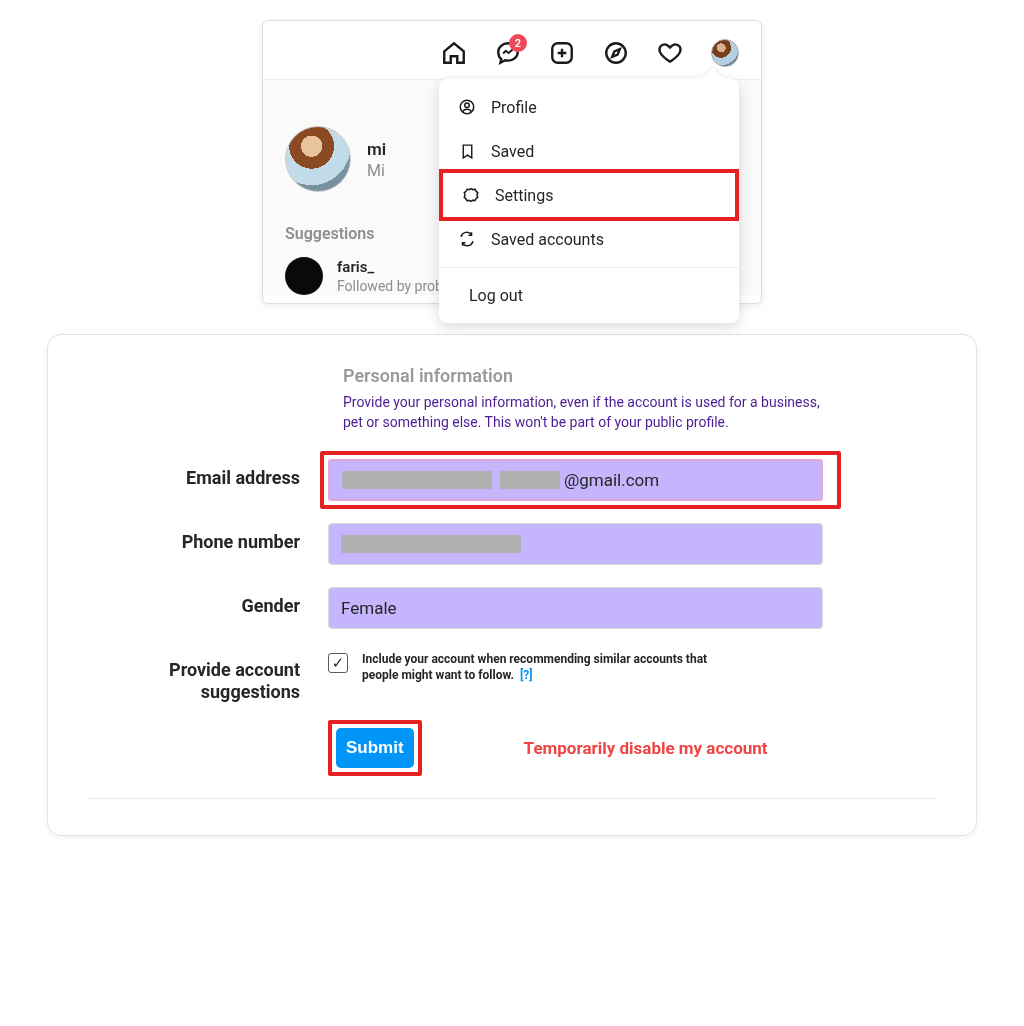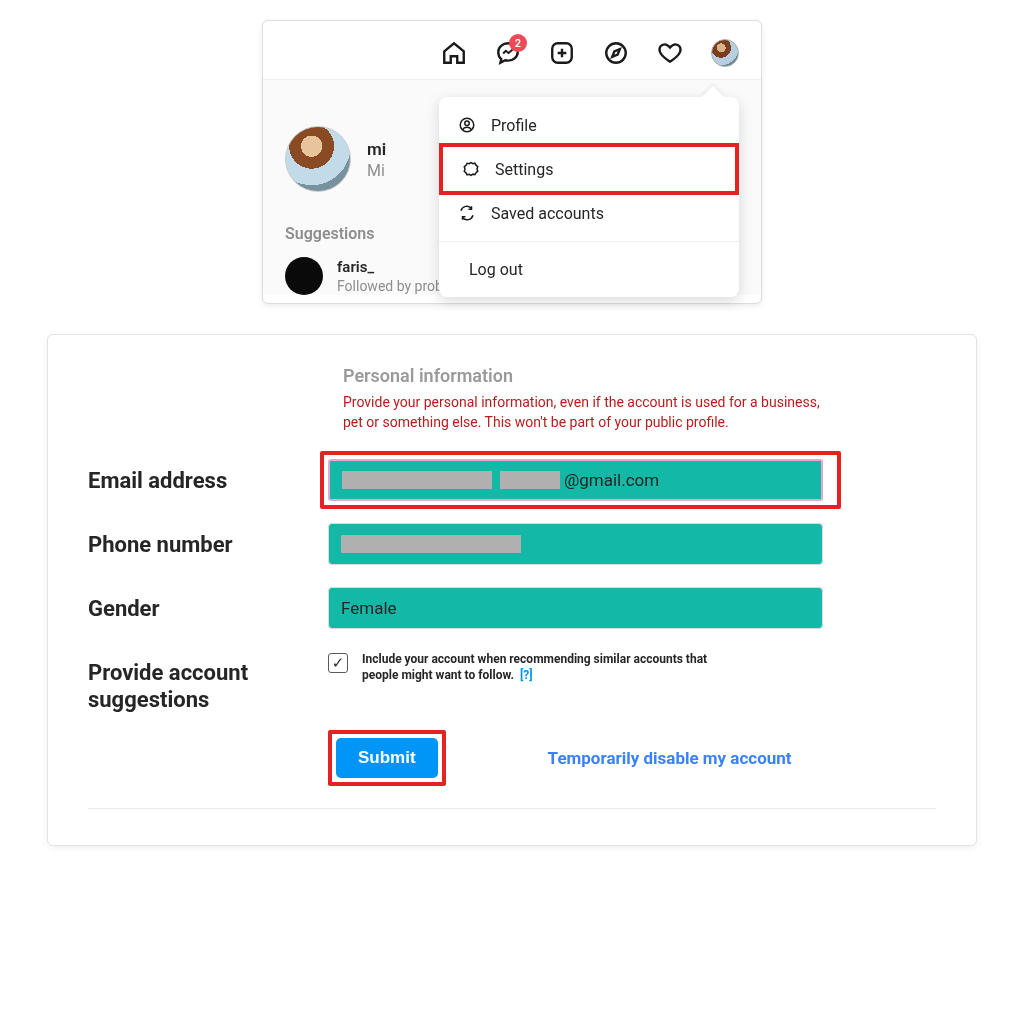--- a/index.html
+++ b/index.html
@@ -107,21 +107,21 @@
     width: 38px; height: 38px; border-radius: 50%;
     background: #0a0a0a;
     flex: none;
   }
   .sugg-text .s-uname { font-weight: 600; font-size: 15px; }
   .sugg-text .s-sub { color: #8e8e8e; font-size: 14px; margin-top: 2px; }
 
   
   .dropdown {
     position: absolute;
-    top: 76px;
+    top: 58px;
     right: 22px;
     width: 300px;
     background: #fff;
     border-radius: 8px;
     box-shadow: 0 4px 14px rgba(0,0,0,0.15);
     padding: 6px 0;
     z-index: 5;
   }
   .dropdown::before {
     content: "";
@@ -148,67 +148,68 @@
     margin: -4px 0;
     text-align: center;
   }
   .dd-logout { padding: 12px 30px; font-size: 16px; cursor: pointer; }
 
   
   .bottom-panel {
     width: 930px;
     margin: 0 auto;
     border: 1px solid #e2e2e2;
-    border-radius: 6px;
+    border-radius: 14px;
     box-shadow: 0 2px 6px rgba(0,0,0,0.06);
     background: #fff;
     padding: 30px 40px 36px 40px;
   }
   .section-title {
     color: #9a9a9a;
     font-weight: 600;
     font-size: 18px;
     margin-left: 255px;
     margin-bottom: 6px;
   }
   .section-desc {
-    color: #b91c1c;
+    color: #4c1d95;
     font-size: 14px;
     line-height: 1.45;
     margin-left: 255px;
     max-width: 480px;
     margin-bottom: 26px;
   }
   .form-row {
     display: flex;
     align-items: flex-start;
     margin-bottom: 22px;
   }
   .form-label {
     width: 240px;
+    text-align: right;
     font-weight: 700;
-    font-size: 22px;
+    font-size: 18px;
     padding-right: 28px;
     padding-top: 8px;
     line-height: 1.25;
   }
   .form-control-wrap {
     flex: 1;
     position: relative;
   }
   .input {
     width: 495px;
     height: 42px;
     border: 1px solid #dbdbdb;
     border-radius: 4px;
     padding: 0 12px;
     font-size: 17px;
     display: flex;
     align-items: center;
-    background: #14b8a6;
+    background: #c4b5fd;
   }
   .red-outline {
     position: relative;
   }
   .red-outline::after {
     content: "";
     position: absolute;
     top: -8px; left: -8px; right: -8px; bottom: -8px;
     border: 4px solid #e62121;
     border-radius: 2px;
@@ -256,25 +257,25 @@
     gap: 110px;
   }
   .submit-wrap { position: relative; display: inline-block; }
   .submit-btn {
     background: #0095f6;
     color: #fff;
     font-weight: 700;
     font-size: 17px;
     border: none;
     border-radius: 5px;
-    padding: 10px 22px;
+    padding: 10px 10px;
     cursor: pointer;
   }
   .disable-link {
-    color: #3b82f6;
+    color: #ef4444;
     font-weight: 700;
     font-size: 17px;
     cursor: pointer;
   }
   .bottom-hr {
     border: none;
     border-top: 1px solid #eaeaea;
     margin-top: 30px;
   }
 </style>
@@ -337,20 +338,28 @@
     <div class="dd-item">
       <span class="dd-icon">
         <svg width="18" height="18" viewBox="0 0 24 24" fill="none" stroke="#1a1a1a" stroke-width="2">
             <circle cx="12" cy="12" r="9"></circle>
             <circle cx="12" cy="9.5" r="3"></circle>
             <path d="M6.2 18.5c1-2.4 3.3-3.5 5.8-3.5s4.8 1.1 5.8 3.5"></path>
           </svg>
       </span>
       <span>Profile</span>
     </div>
+    <div class="dd-item">
+      <span class="dd-icon">
+        <svg width="17" height="17" viewBox="0 0 24 24" fill="none" stroke="#1a1a1a" stroke-width="2">
+            <path d="M6 3h12v18l-6-4-6 4z"></path>
+          </svg>
+      </span>
+      <span>Saved</span>
+    </div>
     <div class="dd-item highlight">
       <span class="dd-icon">
         <svg width="18" height="18" viewBox="0 0 24 24" fill="none" stroke="#1a1a1a" stroke-width="2">
             <path d="M12 3.5 14.5 5l2.7-.7 1.5 2.6L21 9l-1 2.9 1 3-2.3 2.1-1.5 2.6-2.7-.7L12 20.5 9.5 19l-2.7.7-1.5-2.6L3 15l1-3-1-2.9 2.3-2.1 1.5-2.6L9.5 5z"></path>
           </svg>
       </span>
       <span>Settings</span>
     </div>
     <div class="dd-item">
       <span class="dd-icon">

